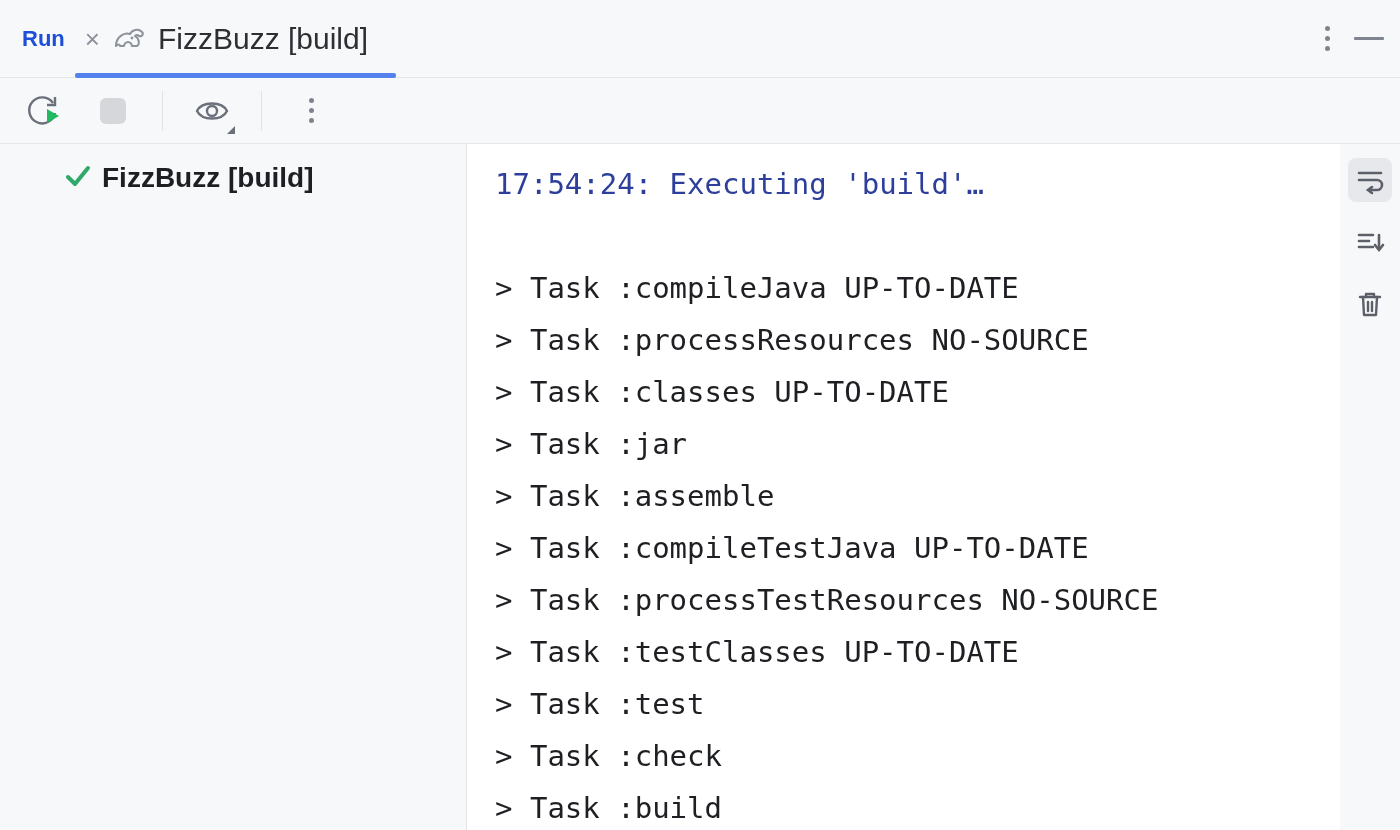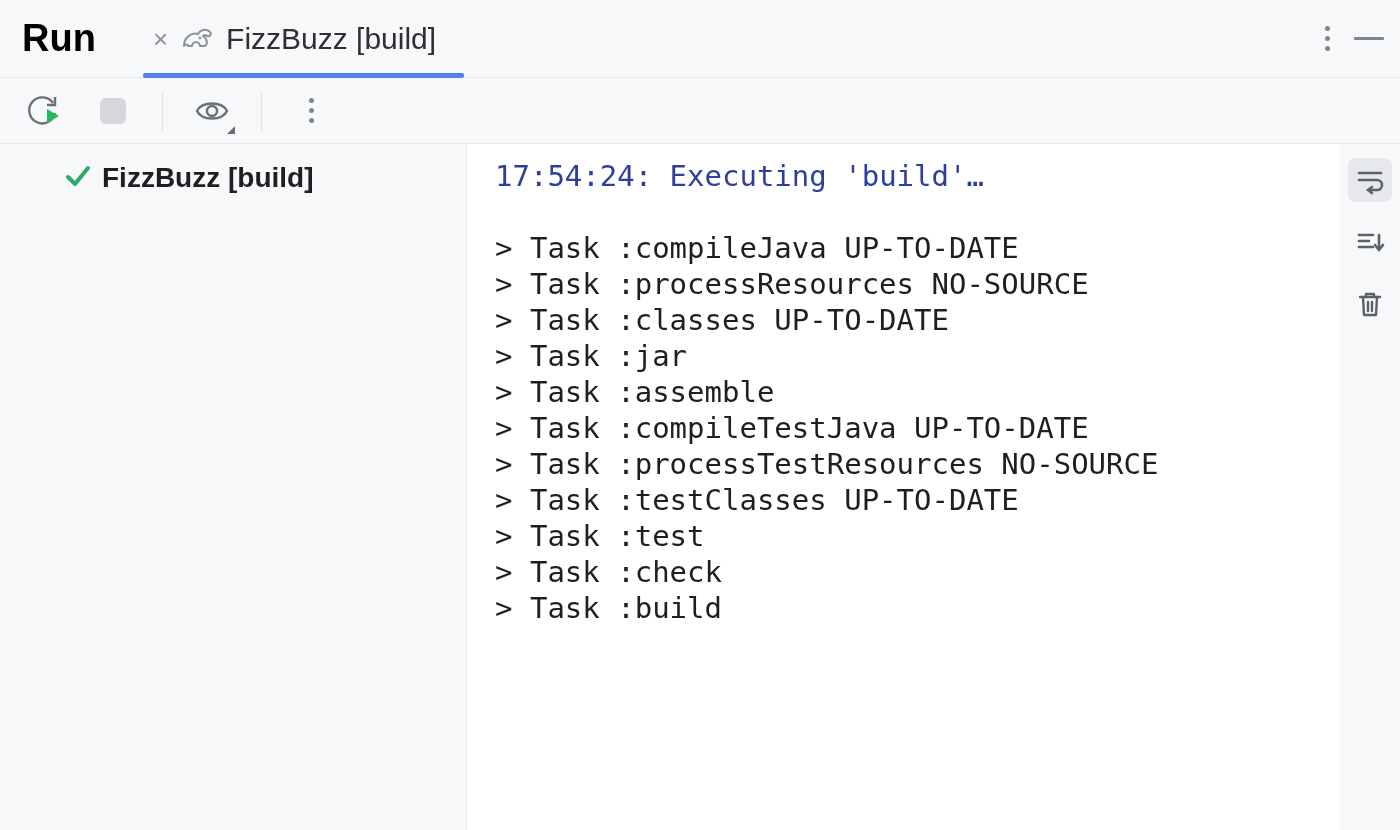--- a/index.html
+++ b/index.html
@@ -5,21 +5,21 @@
   * { box-sizing: border-box; margin: 0; padding: 0; }
   html, body { width: 1400px; height: 830px; overflow: hidden; font-family: -apple-system, BlinkMacSystemFont, "Segoe UI", sans-serif; background: #f7f8fa; color: #1e1f22; }
   .window { display: flex; flex-direction: column; width: 100%; height: 100%; }
 
   
   .header {
     display: flex; align-items: center; height: 78px;
     border-bottom: 1px solid #e4e6ea; padding: 0 10px 0 22px;
     background: #f7f8fa;
   }
-  .panel-title { font-size: 38px; font-weight: 700; color: #000000; margin-right: 53px; }
+  .panel-title { font-size: 22px; font-weight: 700; color: #1d4ed8; margin-right: 16px; }
   .tab {
     position: relative; display: flex; align-items: center; gap: 12px;
     height: 100%; padding: 0 22px 0 4px;
   }
   .tab::after {
     content: ""; position: absolute; left: -6px; right: -6px; bottom: -1px;
     height: 5px; background: #5481ed; border-radius: 2px;
   }
   .tab .close { color: #8d929b; font-size: 26px; line-height: 1; cursor: pointer; }
   .tab .gradle-icon { color: #8d929b; }
@@ -53,21 +53,21 @@
     padding: 18px 16px; background:#f7f8fa;
   }
   .tree-row { display:flex; align-items:center; gap:10px; padding-left:48px; }
   .check { color:#2ea96a; }
   .tree-name { font-size:28px; font-weight:800; color:#1e1f22; }
   .tree-time { font-size:28px; font-weight:400; color:#7f858f; margin-left:6px; }
 
   .console {
     flex:1; background:#ffffff; padding: 14px 22px 32px 28px;
     font-family: "SF Mono", ui-monospace, Menlo, Consolas, monospace;
-    font-size: 29px; line-height: 36px; color:#1e1f22; overflow:hidden; white-space:pre;
+    font-size: 29px; line-height: 52px; color:#1e1f22; overflow:hidden; white-space:pre;
   }
   .exec-line { color:#2d3f9b; }
 
   .gutter {
     width: 60px; flex:none; background:#f7f8fa;
     display:flex; flex-direction:column; align-items:center; padding-top:14px; gap:18px;
   }
   .g-btn { width:44px; height:44px; display:flex; align-items:center; justify-content:center; border-radius:8px; cursor:pointer; color:#6a6f79; }
   .g-btn.active { background:#e6e8ec; }
   .g-btn svg { width:30px; height:30px; stroke:#5c6069; }

